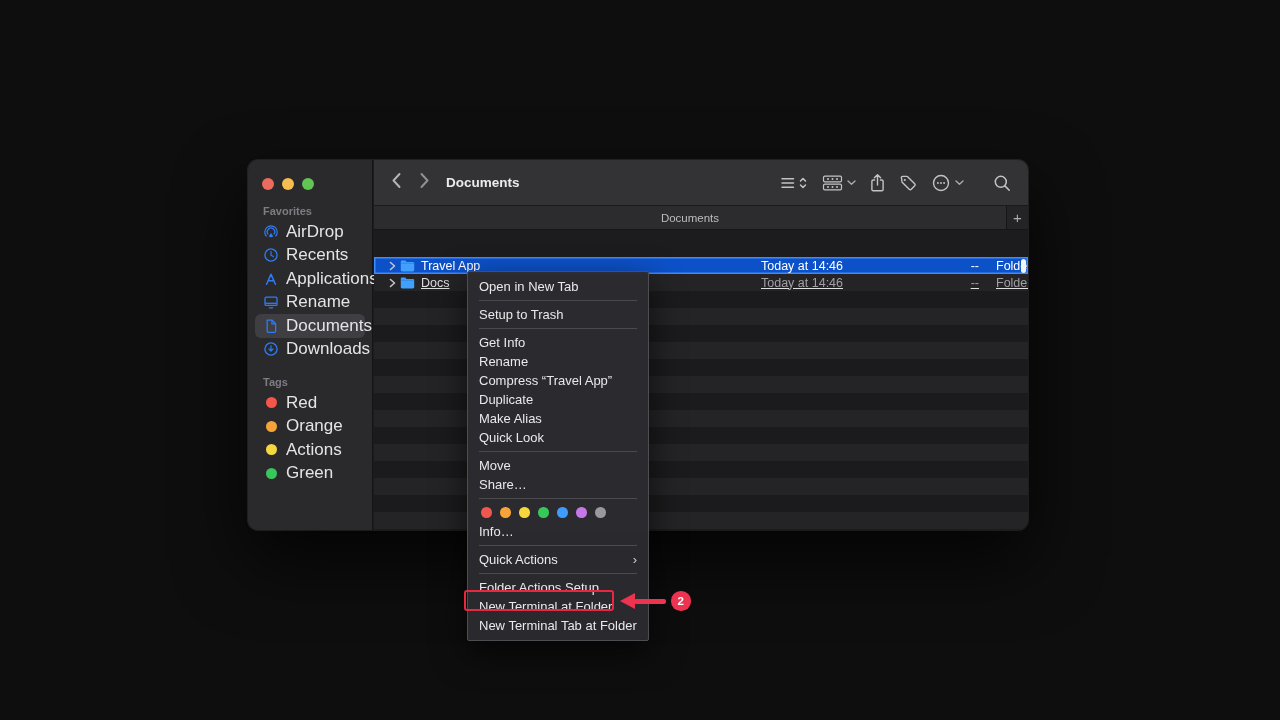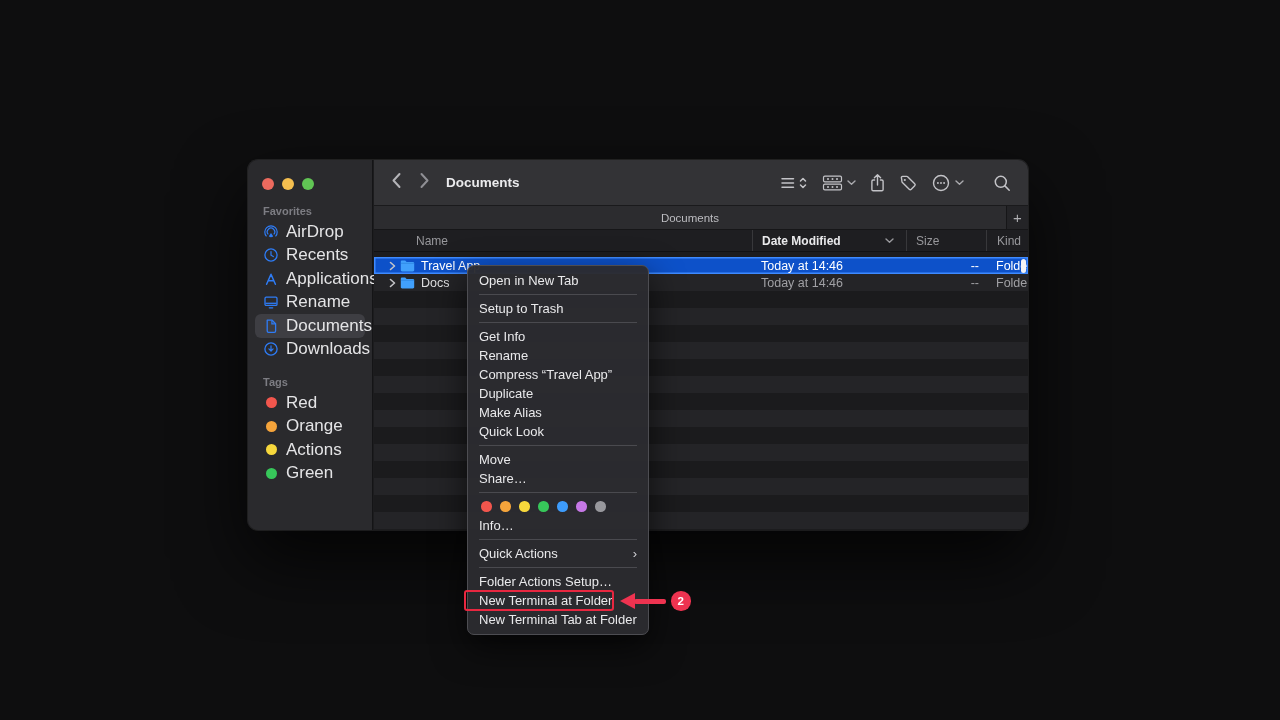--- a/index.html
+++ b/index.html
@@ -58,35 +58,35 @@
   .hc-date { padding-left:9px; color:#e9e9eb; font-weight:600; }
   .hc-date .sortchev { margin-left:auto; margin-right:12px; display:flex; }
   .hc-size { padding-left:9px; }
   .hc-kind { padding-left:10px; }
 
   
   #rows { position:absolute; top:93px; left:0; right:0; bottom:0; padding-top:4px; }
   .frow { height:17px; display:grid; grid-template-columns:378px 154px 80px 42px;
     align-items:center; font-size:12.5px; color:#dfdfe1; position:relative; }
   .frow.dark  { background:#1b1b1d; }
-  .frow.light { background:#242427; }
+  .frow.light { background:#242427;text-decoration:underline; }
   .frow.selected { background:#0d51c9; box-shadow:inset 0 0 0 1.5px #3e8aff; color:#ffffff; }
   .frow .c-name { display:flex; align-items:center; padding-left:15px; white-space:nowrap; overflow:hidden; }
   .frow .disclose { display:flex; margin-right:4px; }
   .frow .foldericn { display:flex; margin-right:6px; }
   .frow .c-date { padding-left:9px; color:#a0a0a4; white-space:nowrap; }
   .frow .c-size { text-align:right; padding-right:7px; color:#a0a0a4; }
   .frow .c-kind { padding-left:10px; color:#a0a0a4; white-space:nowrap; overflow:hidden; }
   .frow.selected .c-date, .frow.selected .c-size, .frow.selected .c-kind { color:#ffffff; }
   .frow .focus-sliver { position:absolute; right:2px; top:1.5px; bottom:1.5px; width:5px;
     background:#f4f4f6; border-radius:3px; }
 
   
-  #context-menu { position:absolute; left:467px; top:265px; width:182px;
-    background:rgba(43,43,47,.97); border:1px solid #4d4d52; border-radius:7px;
+  #context-menu { position:absolute; left:467px; top:271px; width:182px;
+    background:rgba(43,43,47,.97); border:1px solid #4d4d52; border-radius:2px;
     padding:5px 0; box-shadow:0 12px 34px rgba(0,0,0,.65); z-index:5; }
   .menu-item { height:19px; line-height:19px; padding:0 11px; font-size:13px;
     color:#e9e9eb; white-space:nowrap; display:flex; align-items:center; }
   .menu-item .grow { flex:1; }
   .menu-item .submark { color:#cfcfd3; font-size:13px; }
   .menu-sep { height:1px; background:#4a4a4f; margin:4px 11px; }
   .menu-tags { display:flex; align-items:center; gap:8.5px; padding:4px 0 4px 13px; height:19px; }
   .menu-tagdot { width:10.5px; height:10.5px; border-radius:50%; }
 
   
@@ -280,39 +280,20 @@
               </svg>
             </span>
         </div>
       </div>
 
       <div id="tabbar">
         <div id="tab-active">Documents</div>
         <div id="new-tab-btn">+</div>
       </div>
 
-      <div id="list-header">
-          <div class="hcell hc-name">
-            <span>Name</span>
-          </div>
-          <div class="hcell hc-date">
-            <span>Date Modified</span>
-            <span class="sortchev">
-              <svg width="9" height="6" viewBox="0 0 9 6">
-                <path d="M1 1 L4.5 4.3 L8 1" fill="none" stroke="#98989c" stroke-width="1.4" stroke-linecap="round" stroke-linejoin="round"></path>
-              </svg>
-            </span>
-          </div>
-          <div class="hcell hc-size">
-            <span>Size</span>
-          </div>
-          <div class="hcell hc-kind">
-            <span>Kind</span>
-          </div>
-        </div>
 
       <div id="rows">
           <div class="frow dark selected">
             <span class="c-name">
               <span class="disclose">
                 <svg width="7" height="10" viewBox="0 0 7 10">
                   <path d="M1.5 1.5 L5.5 5 L1.5 8.5" fill="none" stroke="#c4c4c8" stroke-width="1.6" stroke-linecap="round" stroke-linejoin="round"></path>
                 </svg>
               </span>
               <span class="foldericn">

